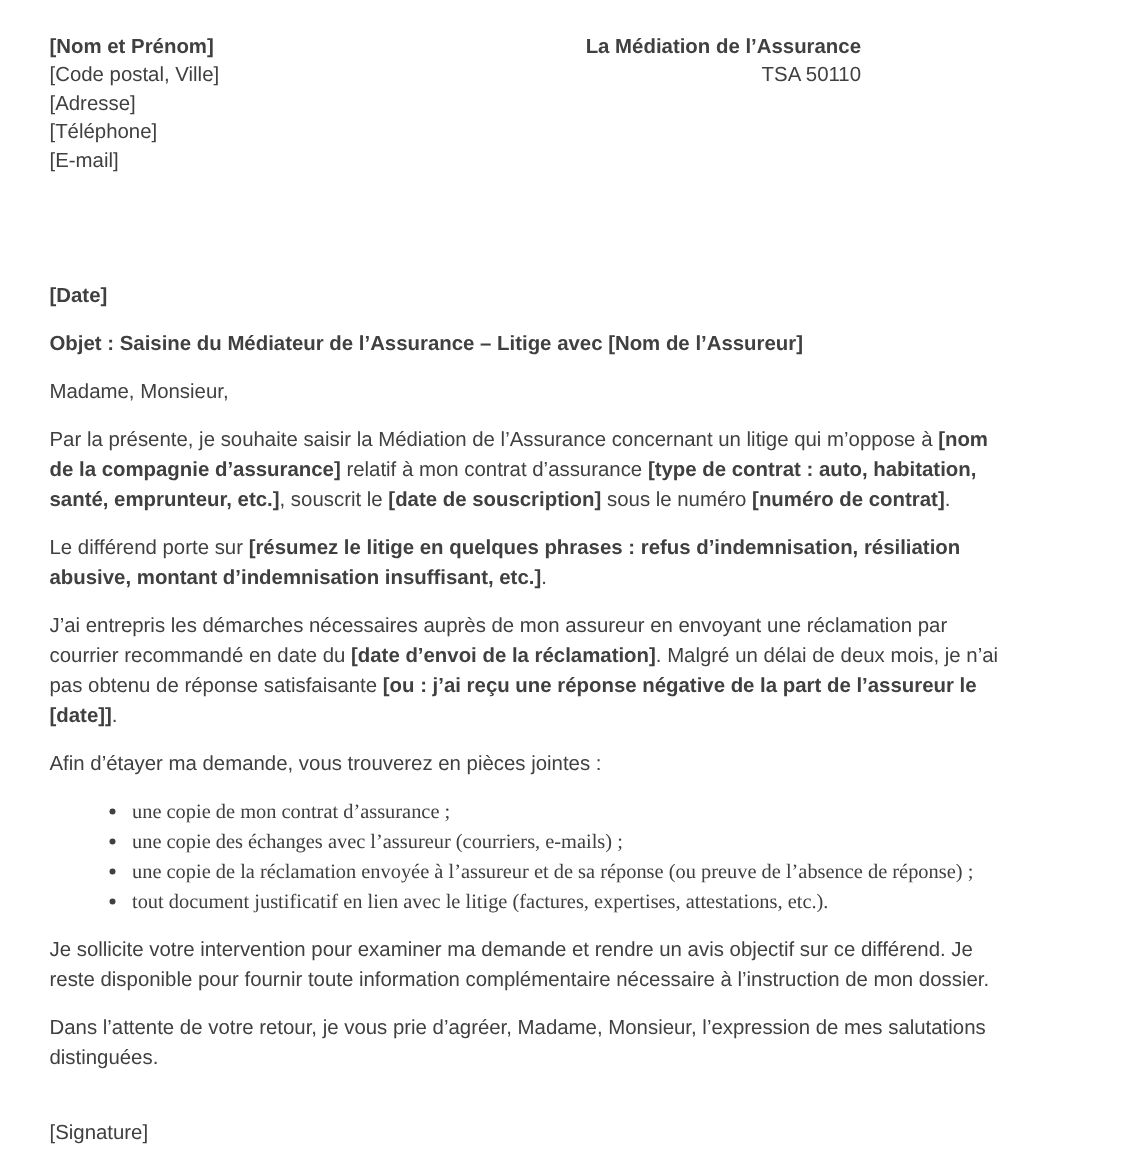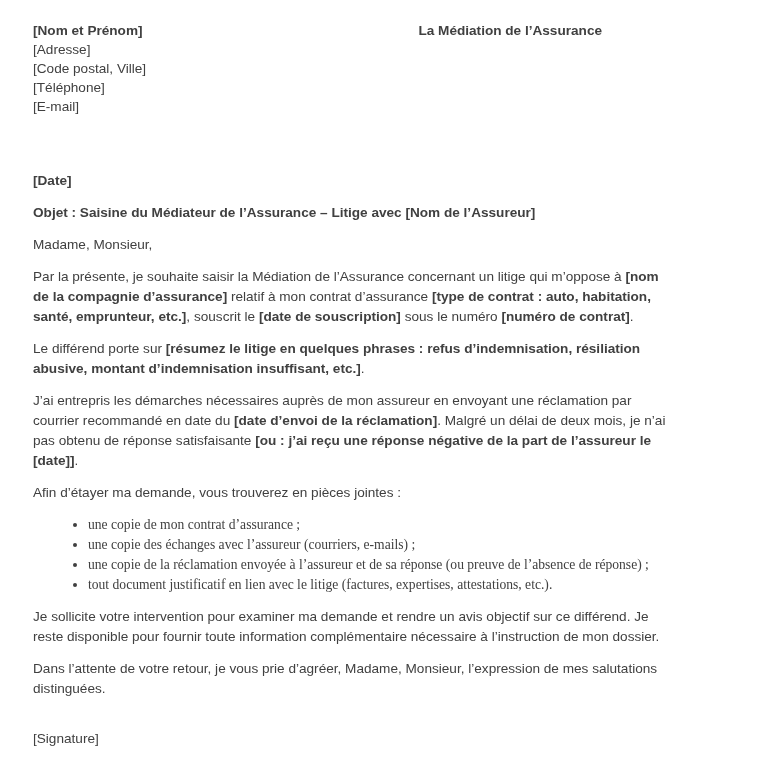--- a/index.html
+++ b/index.html
@@ -27,24 +27,24 @@
     justify-content: space-between;
     align-items: flex-start;
     line-height: 19px;
   }
   .sender > div:first-child,
   .recipient > div:first-child {
     font-weight: 700;
   }
   .recipient {
     text-align: right;
-    margin-right: 74px;
+    margin-right: 102px;
   }
   .date-line {
-    margin-top: 55px;
+    margin-top: 71px;
     font-weight: 700;
   }
   .subject-line {
     margin-top: 12px;
     font-weight: 700;
   }
   .para {
     margin-top: 12px;
   }
   .bold {
@@ -65,27 +65,28 @@
   }
 </style>
 </head>
 <body>
 
 <div class="page">
 
   <div class="header">
     <div class="sender">
         <div>[Nom et Prénom]</div>
+        <div>[Code postal, Ville]</div>
         <div>[Adresse]</div>
-        <div>[Code postal, Ville]</div>
         <div>[Téléphone]</div>
         <div>[E-mail]</div>
       </div>
     <div class="recipient">
         <div>La Médiation de l’Assurance</div>
+        <div>TSA 50110</div>
       </div>
   </div>
 
   <div class="date-line">[Date]</div>
 
   <div class="subject-line">Objet : Saisine du Médiateur de l’Assurance – Litige avec [Nom de l’Assureur]</div>
 
   <div class="para">Madame, Monsieur,</div>
 
   <div class="para"><span>Par la présente, je souhaite saisir la Médiation de l’Assurance concernant un litige qui m’oppose à </span><span class="b">[nom de la compagnie d’assurance]</span><span> relatif à mon contrat d’assurance </span><span class="b">[type de contrat : auto, habitation, santé, emprunteur, etc.]</span><span>, souscrit le </span><span class="b">[date de souscription]</span><span> sous le numéro </span><span class="b">[numéro de contrat]</span><span>.</span></div>

